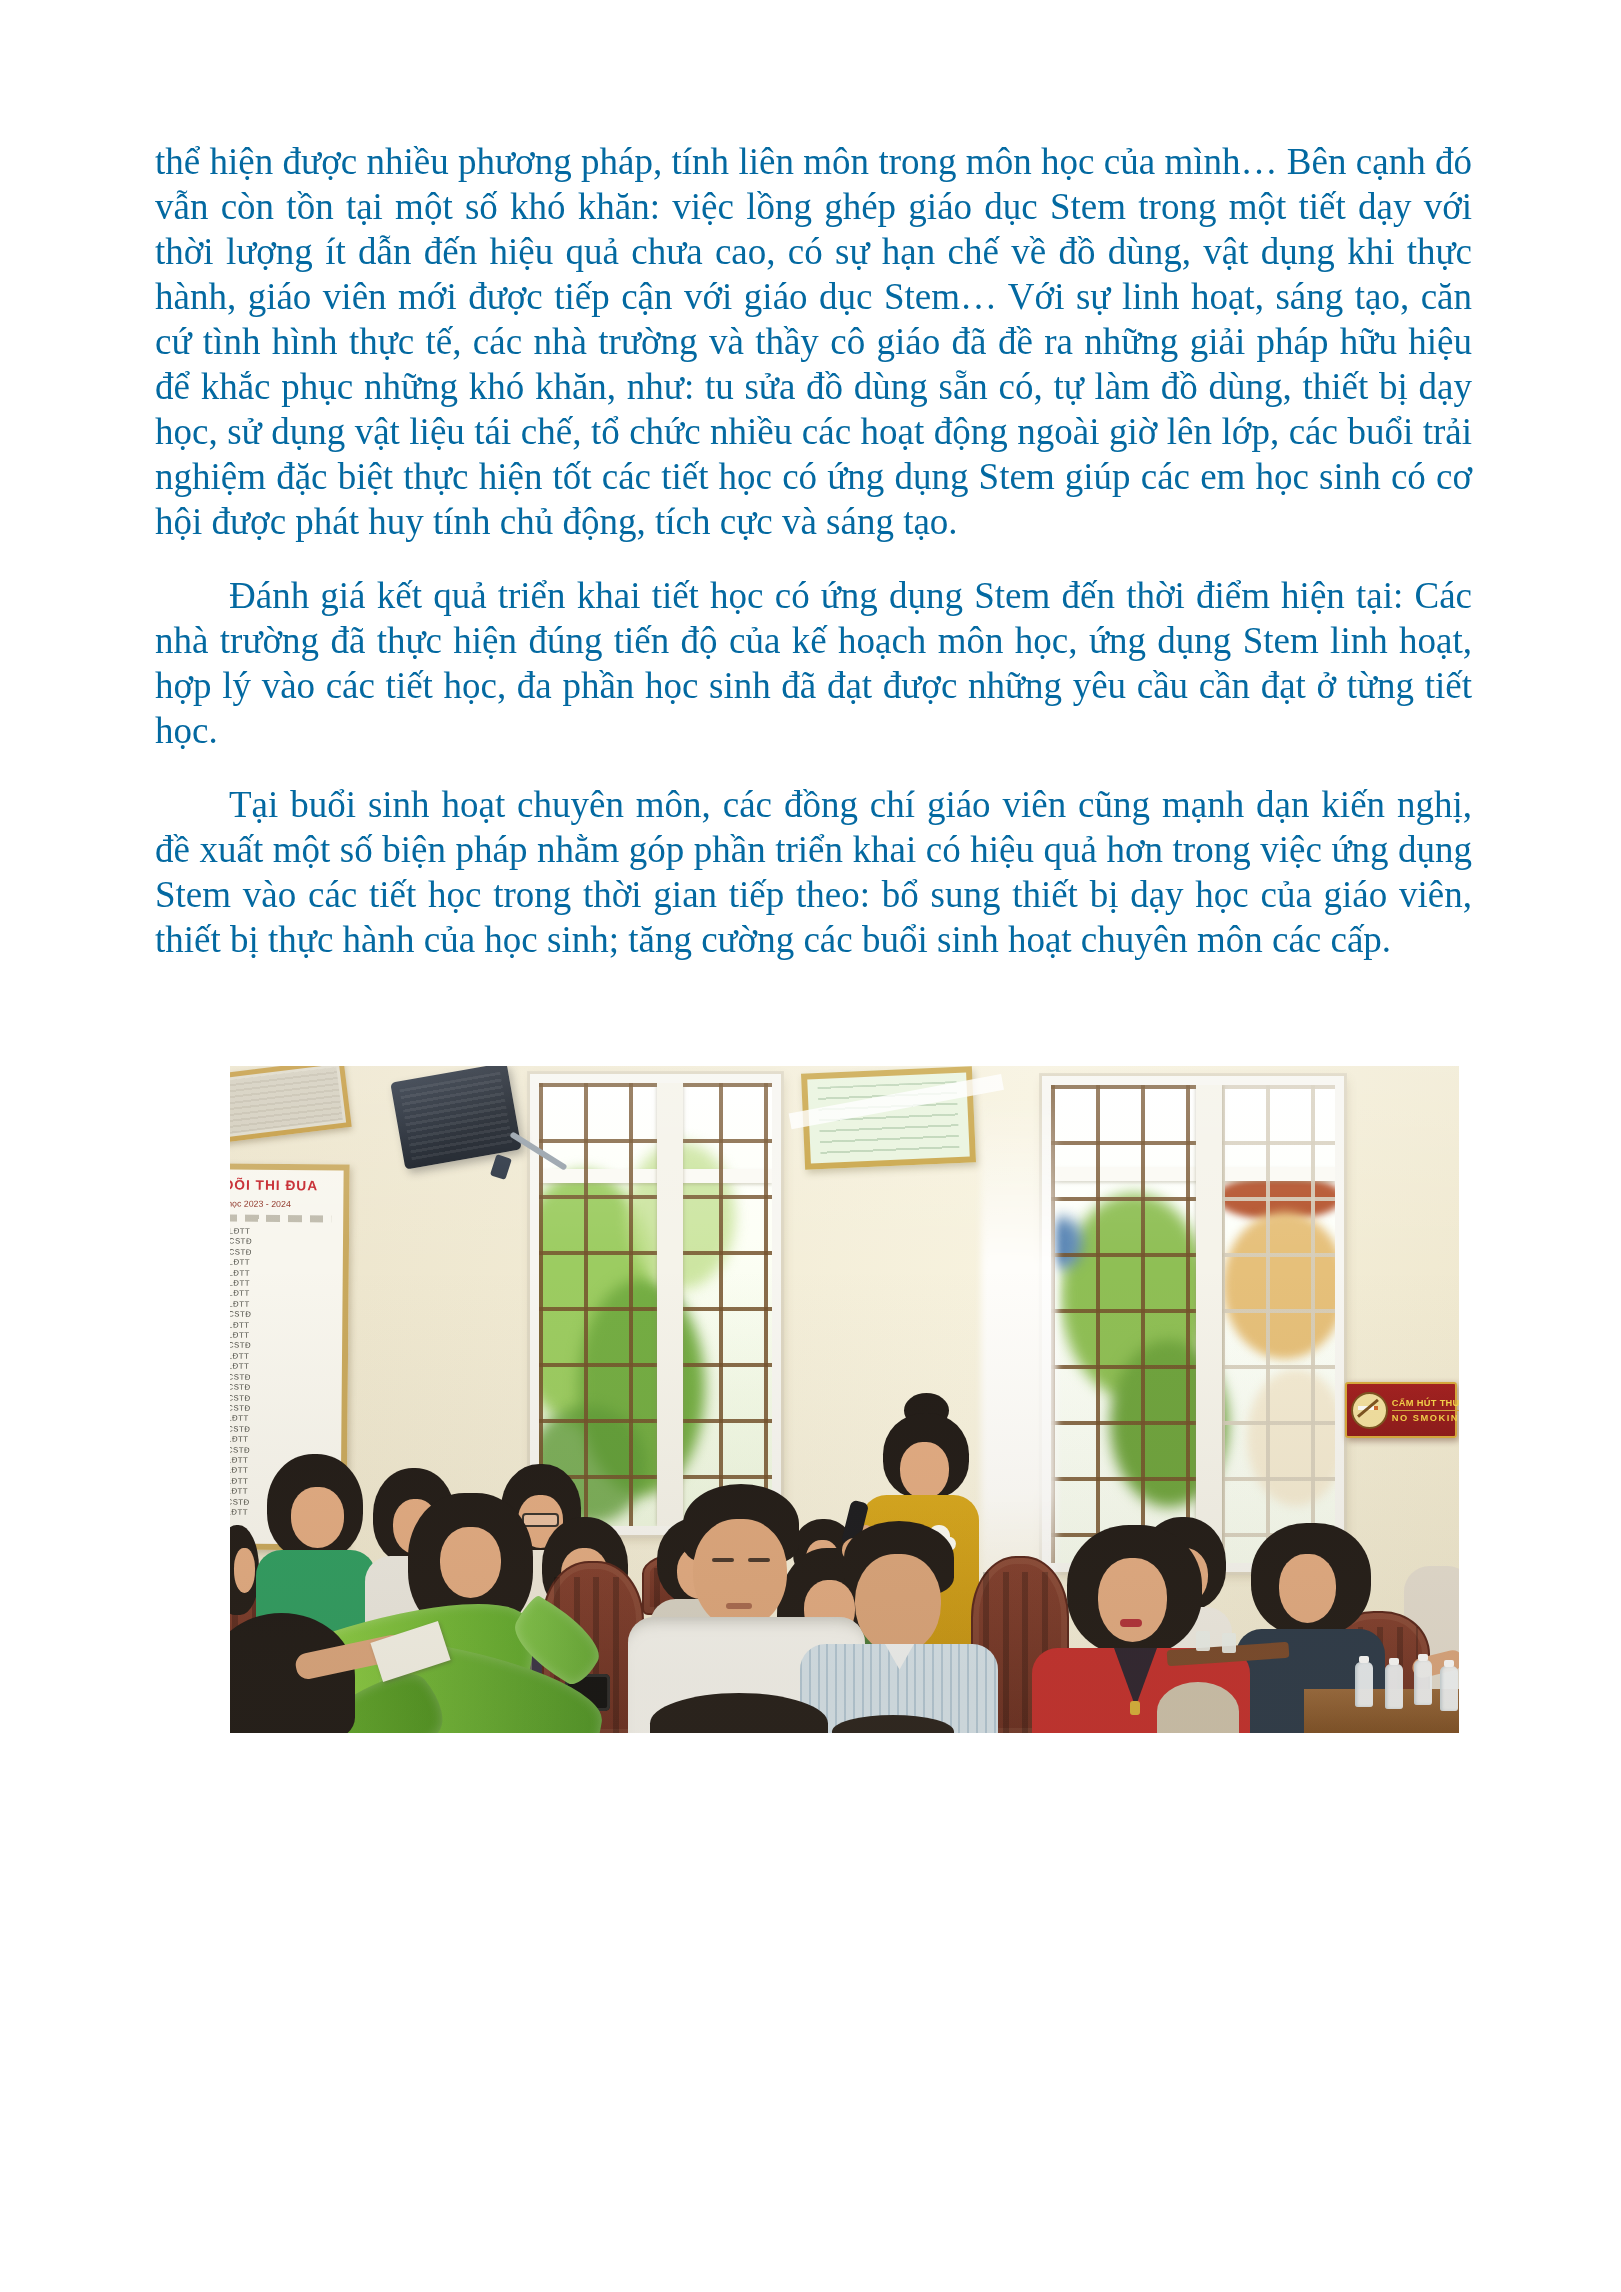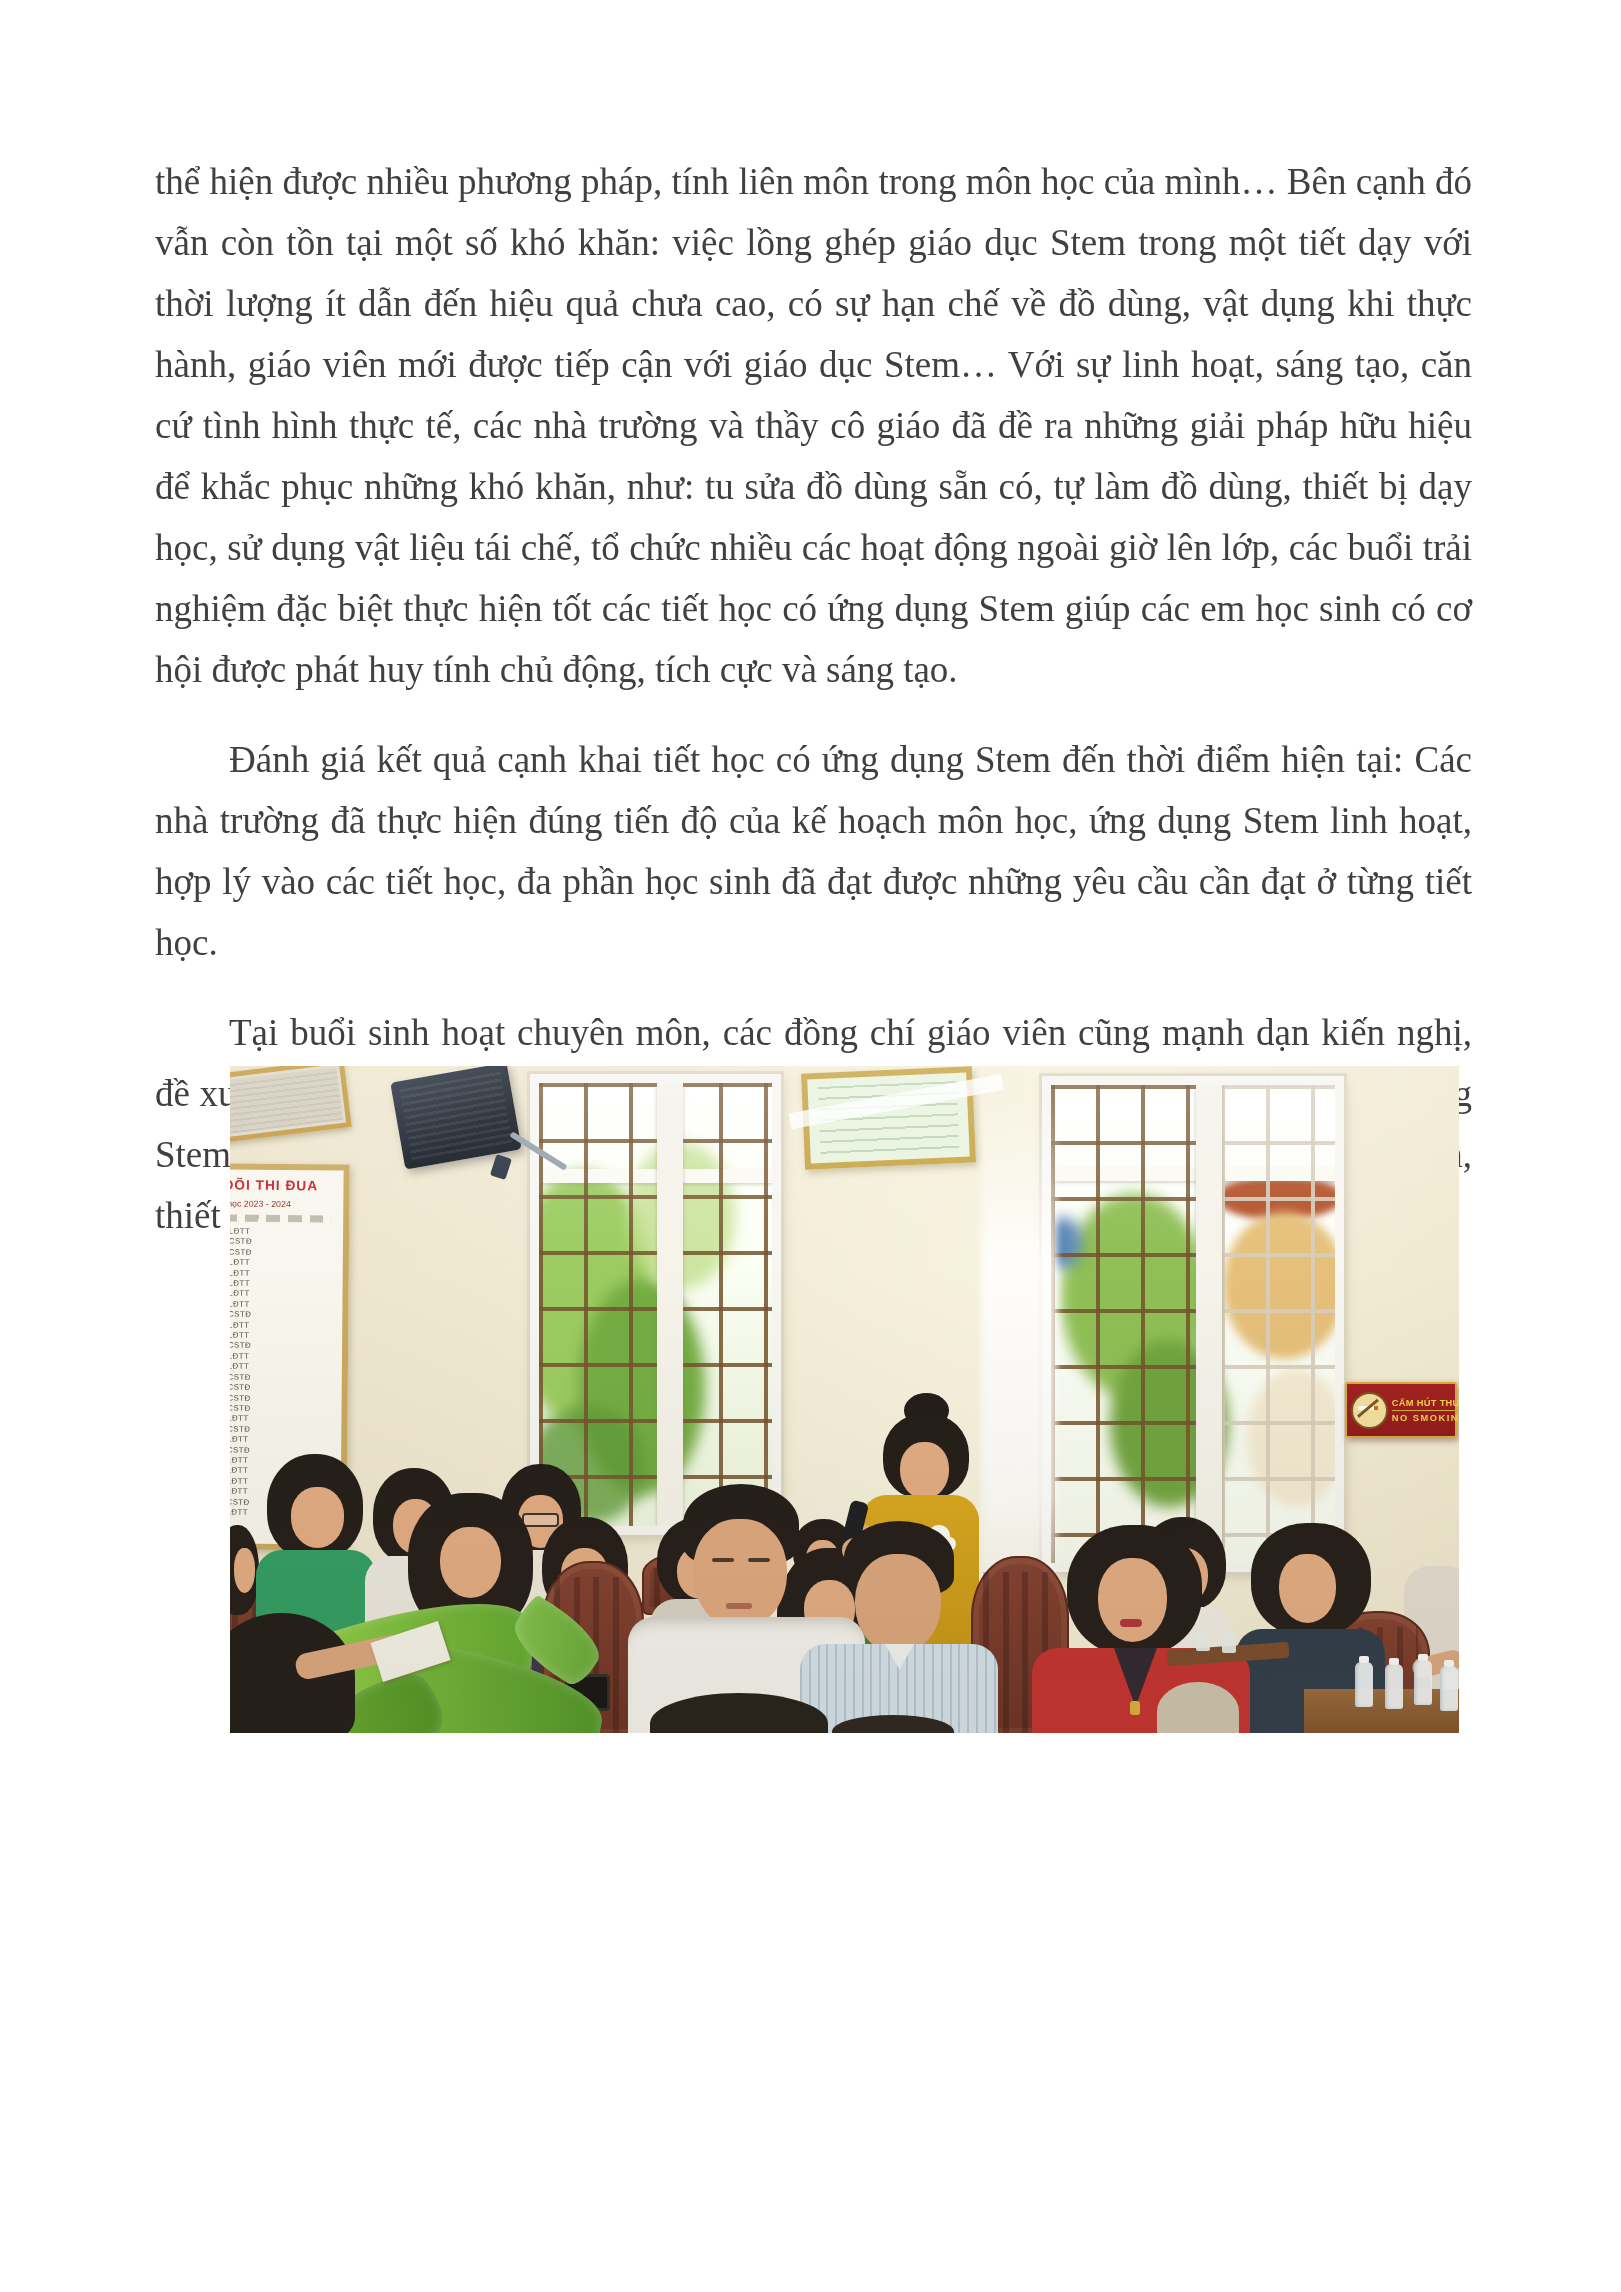--- a/index.html
+++ b/index.html
@@ -1,22 +1,22 @@
 <!DOCTYPE html>
 <html><head>
 <meta charset="utf-8">
 <style>
   html,body{margin:0;padding:0;background:#ffffff;}
   .page{position:relative;width:1621px;height:2293px;background:#ffffff;overflow:hidden;
         font-family:"Liberation Serif",serif;}
   .abs{position:absolute;}
 
   
-  .textblock{position:absolute;left:155px;top:151px;width:1317px;color:#404040;
-             font-size:37px;line-height:61px;text-align:justify;}
+  .textblock{position:absolute;left:155px;top:139px;width:1317px;color:#0369a1;
+             font-size:37px;line-height:45px;text-align:justify;}
   .para{margin:0;}
   .para.indent{margin-top:29px;text-indent:74px;}
 
   
   .photo{position:absolute;left:230px;top:1066px;width:1229px;height:667px;overflow:hidden;
          background:linear-gradient(100deg,#ece4cb 0%,#f2ecd6 35%,#f7f2de 60%,#efe8cf 100%);
          font-family:"Liberation Sans",sans-serif;}
   .photo::after{content:"";position:absolute;inset:0;
          background:linear-gradient(to bottom,rgba(255,255,255,.18),rgba(0,0,0,0) 30%,rgba(96,80,50,.10) 92%);pointer-events:none;z-index:11;}
 
@@ -94,21 +94,21 @@
         box-shadow:inset 2px 0 2.9px rgba(160,180,190,.5);z-index:9;}
   .bottle::before{content:"";position:absolute;left:3.9px;top:-5.9px;width:9.8px;height:6.9px;background:#fdfdfd;border-radius:2px;}
 </style>
 </head>
 <body>
 
 <div class="page">
 
   <div class="textblock">
     <p class="para">thể hiện được nhiều phương pháp, tính liên môn trong môn học của mình… Bên cạnh đó vẫn còn tồn tại một số khó khăn: việc lồng ghép giáo dục Stem trong một tiết dạy với thời lượng ít dẫn đến hiệu quả chưa cao, có sự hạn chế về đồ dùng, vật dụng khi thực hành, giáo viên mới được tiếp cận với giáo dục Stem… Với sự linh hoạt, sáng tạo, căn cứ tình hình thực tế, các nhà trường và thầy cô giáo đã đề ra những giải pháp hữu hiệu để khắc phục những khó khăn, như: tu sửa đồ dùng sẵn có, tự làm đồ dùng, thiết bị dạy học, sử dụng vật liệu tái chế, tổ chức nhiều các hoạt động ngoài giờ lên lớp, các buổi trải nghiệm đặc biệt thực hiện tốt các tiết học có ứng dụng Stem giúp các em học sinh có cơ hội được phát huy tính chủ động, tích cực và sáng tạo.</p>
-    <p class="para indent">Đánh giá kết quả cạnh khai tiết học có ứng dụng Stem đến thời điểm hiện tại: Các nhà trường đã thực hiện đúng tiến độ của kế hoạch môn học, ứng dụng Stem linh hoạt, hợp lý vào các tiết học, đa phần học sinh đã đạt được những yêu cầu cần đạt ở từng tiết học.</p>
+    <p class="para indent">Đánh giá kết quả triển khai tiết học có ứng dụng Stem đến thời điểm hiện tại: Các nhà trường đã thực hiện đúng tiến độ của kế hoạch môn học, ứng dụng Stem linh hoạt, hợp lý vào các tiết học, đa phần học sinh đã đạt được những yêu cầu cần đạt ở từng tiết học.</p>
     <p class="para indent">Tại buổi sinh hoạt chuyên môn, các đồng chí giáo viên cũng mạnh dạn kiến nghị, đề xuất một số biện pháp nhằm góp phần triển khai có hiệu quả hơn trong việc ứng dụng Stem vào các tiết học trong thời gian tiếp theo: bổ sung thiết bị dạy học của giáo viên, thiết bị thực hành của học sinh; tăng cường các buổi sinh hoạt chuyên môn các cấp.</p>
   </div>
 
   <div class="photo">
 
     <div class="abs frame-tl">
         <div class="inner"></div>
       </div>
 
     <div class="abs board">

